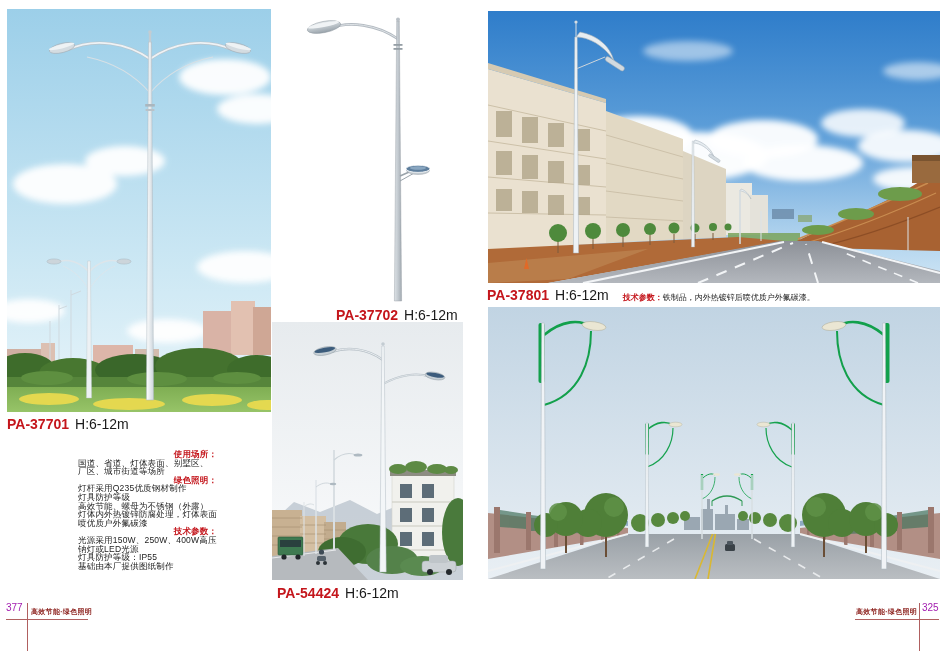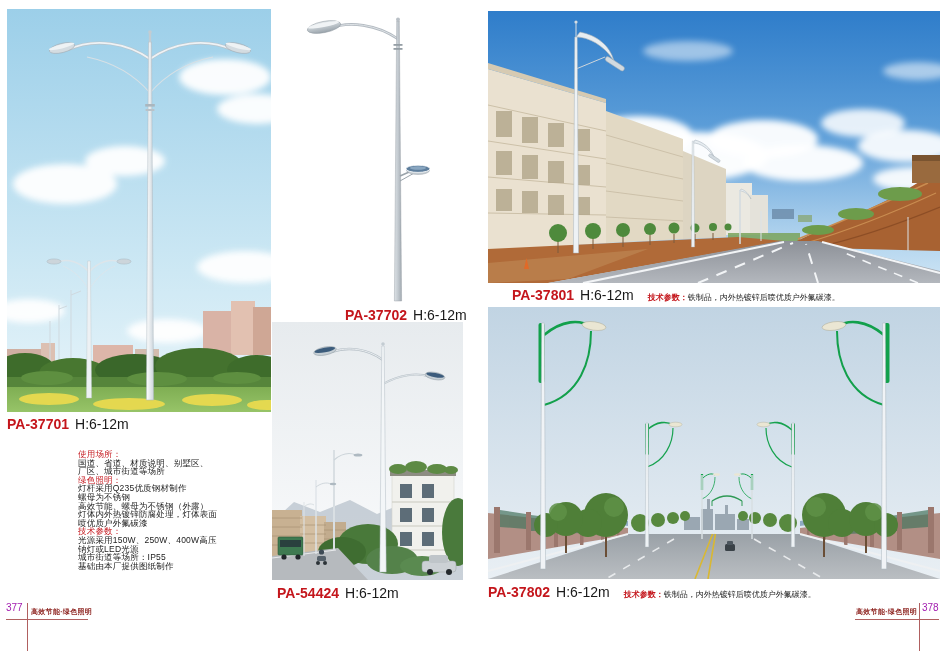--- a/index.html
+++ b/index.html
@@ -13,27 +13,27 @@
   .photo2 { left:290px; top:8px;   width:175px; height:300px; }
   .photo3 { left:272px; top:322px; width:191px; height:258px; }
   .photo4 { left:488px; top:11px;  width:452px; height:272px; }
   .photo5 { left:488px; top:307px; width:452px; height:272px; }
 
   .plabel { position:absolute; white-space:nowrap; font-size:14px; color:#1a1a1a; }
   .plabel .code { color:#c4161c; font-weight:bold; margin-right:6px; }
   .plabel .note-label { color:#c4161c; font-weight:bold; font-size:8px; margin-left:14px; }
   .plabel .note { font-size:8px; color:#222; }
   .lbl1 { left:7px;   top:416px; }
-  .lbl2 { left:345px; top:307px; }
+  .lbl2 { left:336px; top:307px; }
   .lbl3 { left:277px; top:585px; }
-  .lbl4 { left:512px; top:287px; }
+  .lbl4 { left:487px; top:287px; }
   .lbl5 { left:488px; top:584px; }
 
   .specs { position:absolute; left:78px; top:450px; font-size:8.5px; line-height:8.6px; color:#222; letter-spacing:0.2px; }
-  .spec-h { color:#c4161c; font-weight:normal; }
+  .spec-h { color:#c4161c; font-weight:bold;text-align:right; }
 
   .pagenum { position:absolute; font-weight:normal; font-size:10px; color:#a21caf; }
   #pn-left  { left:6px;   top:602px; }
   #pn-right { left:922px; top:602px; }
   .slogan { position:absolute; font-size:7px; font-weight:bold; color:#8e2420; letter-spacing:0.3px; top:607px; }
   #slogan-left  { left:31px; }
   .vbar { position:absolute; width:1px; background:#b06060; top:603px; height:48px; }
   #vbar-left  { left:27px; }
   #vbar-right { left:919px; }
   .hline { position:absolute; height:1px; background:#b06060; top:619px; }
@@ -587,44 +587,41 @@
   </div>
   <div class="plabel lbl2">
     <span class="code">PA-37702</span><span class="hspec">H:6-12m</span>
   </div>
   <div class="plabel lbl3">
     <span class="code">PA-54424</span><span class="hspec">H:6-12m</span>
   </div>
   <div class="plabel lbl4">
     <span class="code">PA-37801</span><span class="hspec">H:6-12m</span><span class="note-label">技术参数：</span><span class="note">铁制品，内外热镀锌后喷优质户外氟碳漆。</span>
   </div>
-  <div class="plabel lbl5">
-    <span class="code">PA-37802</span><span class="hspec">H:6-12m</span><span class="note-label">技术参数：</span><span class="note">铁制品，内外热镀锌后喷优质户外氟碳漆。</span>
-  </div>
 
   <div class="specs">
     <div class="spec-h">使用场所：</div>
-    <div class="spec-l">国道、省道、材质说明、别墅区、</div>
+    <div class="spec-l">国道、省道、灯体表面、别墅区、</div>
     <div class="spec-l">厂区、城市街道等场所</div>
     <div class="spec-h">绿色照明：</div>
     <div class="spec-l">灯杆采用Q235优质钢材制作</div>
-    <div class="spec-l">螺母为不锈钢</div>
+    <div class="spec-l">灯具防护等级</div>
     <div class="spec-l">高效节能、螺母为不锈钢（外露）</div>
     <div class="spec-l">灯体内外热镀锌防腐处理，灯体表面</div>
     <div class="spec-l">喷优质户外氟碳漆</div>
     <div class="spec-h">技术参数：</div>
     <div class="spec-l">光源采用150W、250W、400W高压</div>
     <div class="spec-l">钠灯或LED光源</div>
-    <div class="spec-l">城市街道等场所：IP55</div>
+    <div class="spec-l">灯具防护等级：IP55</div>
     <div class="spec-l">基础由本厂提供图纸制作</div>
   </div>
 
   <div class="pagenum" id="pn-left">377</div>
   <div class="vbar" id="vbar-left"></div>
   <div class="slogan" id="slogan-left">高效节能·绿色照明</div>
   <div class="hline" id="hline-left"></div>
 
   <div class="slogan" id="slog​an-right" style="left:856px;">高效节能·绿色照明</div>
   <div class="vbar" id="vbar-right"></div>
-  <div class="pagenum" id="pn-right">378</div>
+  <div class="pagenum" id="pn-right">325</div>
   <div class="hline" id="hline-right"></div>
 
 </div>
 
 </body></html>

